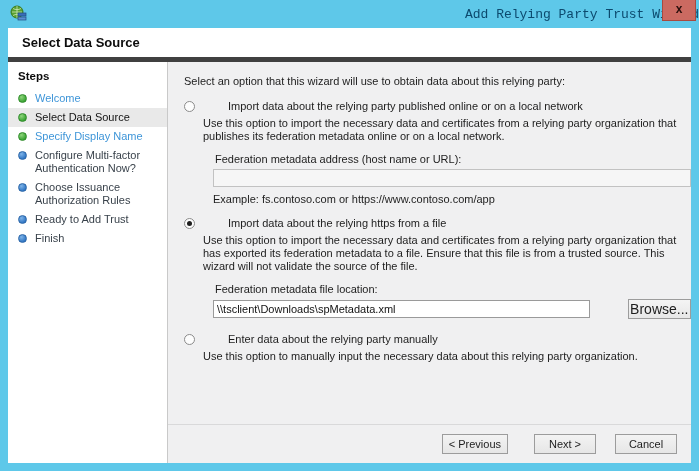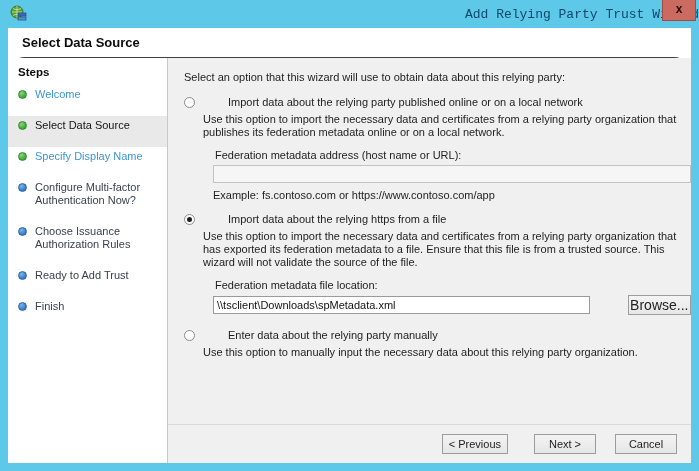--- a/index.html
+++ b/index.html
@@ -21,28 +21,28 @@
   
   .inner {
     position:absolute; left:8px; right:8px; top:28px; bottom:8px;
     background:#ffffff; display:flex; flex-direction:column;
   }
   .page-header {
     height:29px; flex:none; display:flex; align-items:center;
     padding-left:14px; font-size:13px; font-weight:bold; color:#0d0d0d;
     background:#ffffff;
   }
-  .body { flex:1; display:flex; border-top:1px solid #404040; min-height:0;border-radius:17px; }
+  .body { flex:1; display:flex; border-top:5px solid #404040; min-height:0; }
   
   .sidebar {
     width:160px; flex:none; background:#ffffff;
     border-right:1px solid #c9c9c9; padding-top:6px; overflow:hidden;
   }
   .steps-title { font-size:11.5px; font-weight:bold; color:#0d0d0d; padding:2px 0 7px 10px; }
-  .step { display:flex; align-items:flex-start; padding:3px 4px 15px 10px; font-size:11px; line-height:13px; }
+  .step { display:flex; align-items:flex-start; padding:3px 4px 3px 10px; font-size:11px; line-height:13px; }
   .bullet { width:9px; height:9px; border-radius:50%; flex:none; margin:2px 8px 0 0; }
   .bullet.green { background:radial-gradient(circle at 35% 30%, #8fd57c 0%, #3ca435 70%); border:1px solid #2f8c2a; }
   .bullet.blue  { background:radial-gradient(circle at 35% 30%, #7fb4e8 0%, #3277c4 70%); border:1px solid #2b66a8; }
   .step.link   { color:#3e95d8; cursor:pointer; }
   .step.current{ color:#141414; background:#e9e9e9; }
   .step.future { color:#39424b; }
   
   .content { flex:1; background:#f0f0f1; display:flex; flex-direction:column; min-width:0; }
   .content-top { flex:1; padding:13px 0 0 16px; font-size:11px; color:#1d1d1d; }
   .intro { margin-bottom:13px; }

